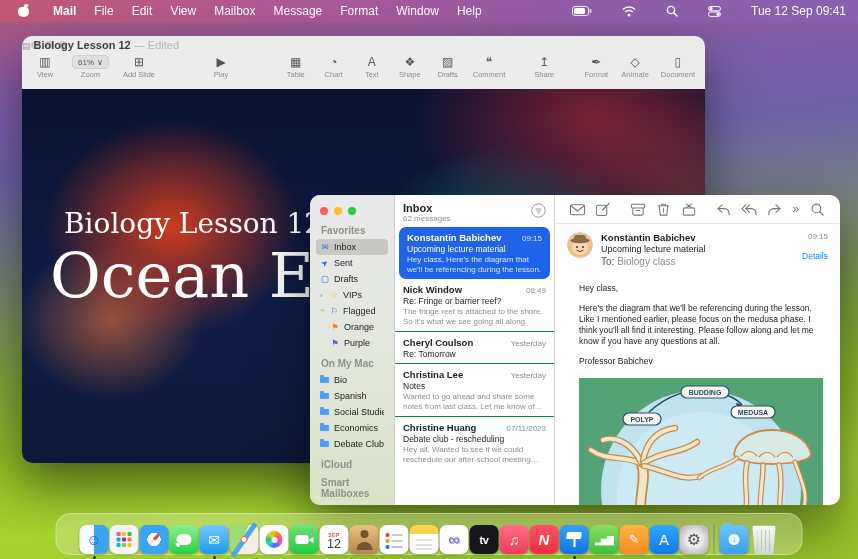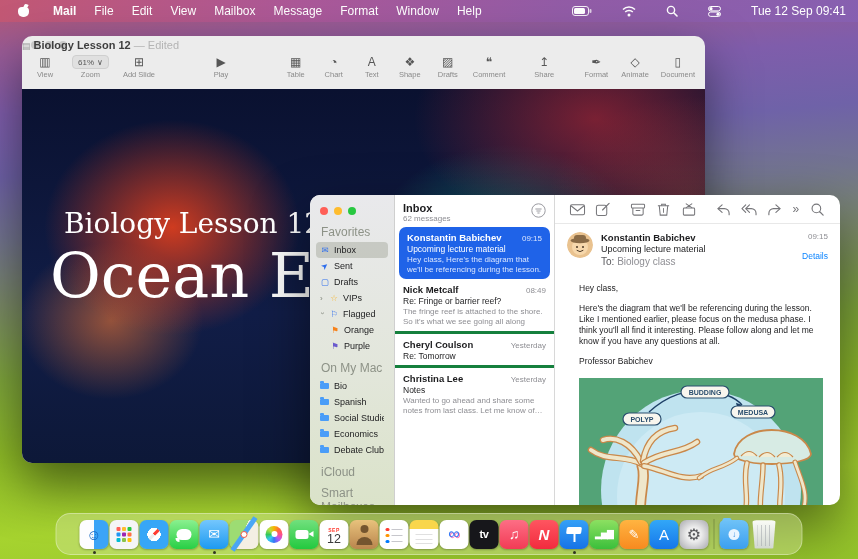--- a/index.html
+++ b/index.html
@@ -50,40 +50,40 @@
   .slide-subtitle{position:absolute;left:42px;top:118px;color:#fff;font-family:"DejaVu Serif",serif;font-size:28px}
   .slide-title{position:absolute;left:28px;top:150px;color:#fff;font-family:"DejaVu Serif",serif;font-size:62px;white-space:nowrap}
   
   .mail-window{position:absolute;left:310px;top:195px;width:530px;height:310px;border-radius:10px;overflow:hidden;
     box-shadow:0 24px 55px rgba(0,0,0,.5);display:grid;grid-template-columns:85px 160px 285px;background:#fff}
   
   .mail-sidebar{background:linear-gradient(180deg,#e9e9ec 0%,#e2e6da 55%,#d9e2c6 100%);padding:10px 6px;box-sizing:border-box;font-size:9px;color:#1c1c1e;border-right:1px solid #cfcfcf}
   .m-lights{display:flex;gap:6px;margin:2px 0 10px 4px}
   .m-lights span{width:8px;height:8px;border-radius:50%}
   .m-lights .r{background:#ff5f57}.m-lights .y{background:#febc2e}.m-lights .g{background:#28c840}
-  .sb-section{color:#8d9287;font-size:12px;margin:7px 0 3px 5px;font-weight:400}
+  .sb-section{color:#8d9287;font-size:10px;margin:7px 0 3px 5px;font-weight:700}
   .sb-item{display:flex;align-items:center;gap:4px;padding:2px 4px;border-radius:4px;height:12px}
   .sb-item.selected{background:rgba(160,165,150,.45)}
   .sb-item .chev{font-size:8px;color:#7f847a;width:5px;display:inline-block}
   .sb-item .chev.open{transform:rotate(90deg)}
   .sb-item.indent{padding-left:14px}
   .sb-ic{font-size:8.5px;line-height:8px;width:10px;text-align:center}
   .ic-inbox{color:#2f6fed}.ic-sent{color:#2f6fed;display:inline-block;transform:rotate(-40deg)}
   .ic-drafts{color:#2f6fed}.ic-star{color:#f5b93c}.ic-flag{color:#2f6fed}
   .ic-flag-orange{color:#f7821b}.ic-flag-purple{color:#6a5acd}
   .mini-folder{width:9px;height:6px;background:#4a9df8;border-radius:1px;position:relative;margin:0 1px 0 0;flex:none}
   .mini-folder::before{content:"";position:absolute;top:-2px;left:0;width:4px;height:2px;background:#4a9df8;border-radius:1px 1px 0 0}
   .sb-label{white-space:nowrap;overflow:hidden}
   
   .mail-list{background:#fff;border-right:1px solid #d8d8d8;overflow:hidden;position:relative}
   .list-header{display:flex;align-items:flex-start;padding:7px 8px 4px}
   .list-title{font-size:11px;font-weight:700;color:#1c1c1e;line-height:12px}
   .list-sub{font-size:8px;color:#8e8e93}
   .filter-btn{margin-left:auto;margin-top:1px}
-  .msg{padding:5px 8px 4px;border-top:3px solid #15803d;position:relative}
+  .msg{padding:5px 8px 4px;border-top:1px solid #15803d;position:relative}
   .msg:first-of-type{border-top:none}
   .msg.selected{background:#1f63e8;border-radius:7px;margin:0 4px;border-top:none;color:#fff}
   .msg.selected + .msg{border-top:none}
   .msg-top{display:flex;align-items:baseline}
   .msg-sender{font-size:9.5px;font-weight:700;color:#1c1c1e;white-space:nowrap;overflow:hidden;flex:1}
   .msg-time{font-size:8px;color:#8e8e93;margin-left:6px;white-space:nowrap}
   .msg-subject{font-size:8.5px;color:#1c1c1e;margin-top:1px;white-space:nowrap;overflow:hidden}
   .msg-preview{font-size:8px;color:#8e8e93;line-height:10px;margin-top:1px;height:20px;overflow:hidden}
   .msg.selected .msg-sender,.msg.selected .msg-subject{color:#fff}
   .msg.selected .msg-time,.msg.selected .msg-preview{color:#d9e5ff}
@@ -103,21 +103,21 @@
   .rh-to .to-lbl{color:#57575b}
   .rh-side{text-align:right;flex:none}
   .rh-time{font-size:8px;color:#8e8e93}
   .rh-details{font-size:8.5px;color:#0b84ff;margin-top:10px}
   .read-body{padding:10px 12px 0 24px;font-size:8.5px;color:#1c1c1e;line-height:11px;flex:none}
   .read-body p{margin:0 0 9px}
   .diagram{margin:2px 0 0 24px;flex:none}
   
   .dock{position:absolute;left:50%;bottom:4px;transform:translateX(-50%);height:40px;
     background:rgba(205,228,140,.5);border:1px solid rgba(255,255,255,.35);border-radius:15px;
-    display:flex;align-items:center;gap:1px;padding:0 23px}
+    display:flex;align-items:flex-end;gap:1px;padding:0 23px}
   .dock-icon{width:29px;height:29px;border-radius:7px;position:relative;display:flex;align-items:center;justify-content:center;flex:none;box-shadow:0 1px 2px rgba(0,0,0,.25)}
   .dock-sep{width:1px;height:30px;background:rgba(60,70,30,.35);margin:0 4px;flex:none}
   .run-dot{position:absolute;bottom:-5px;left:50%;transform:translateX(-50%);width:3px;height:3px;border-radius:50%;background:rgba(25,25,25,.85)}
   .app-finder{background:linear-gradient(90deg,#fdfdff 0 49%,#3ba4f7 49%)}
   .app-finder::before{content:"☺";color:#1565c0;font-size:15px}
   .app-launchpad{background:#f5f5f7}
   .app-launchpad::before{content:"";position:absolute;left:7px;top:7px;width:4px;height:4px;border-radius:1px;background:#ff5f57;
     box-shadow:5.5px 0 0 #ffbd2e,11px 0 0 #28c840,0 5.5px 0 #2196f3,5.5px 5.5px 0 #9c27b0,11px 5.5px 0 #ff7043,0 11px 0 #00bcd4,5.5px 11px 0 #8bc34a,11px 11px 0 #ffc107}
   .app-safari{background:radial-gradient(circle at 50% 50%,#fff 0 32%,#37a6f7 33%)}
   .app-safari::before{content:"";position:absolute;width:3px;height:13px;background:linear-gradient(180deg,#ff3b30 50%,#ececec 50%);transform:rotate(45deg)}
@@ -374,40 +374,48 @@
     <div class="msg selected">
       <div class="msg-top">
           <span class="msg-sender">Konstantin Babichev</span>
           <span class="msg-time">09:15</span>
         </div>
       <div class="msg-subject">Upcoming lecture material</div>
       <div class="msg-preview">Hey class, Here's the diagram that we'll be referencing during the lesson. Like…</div>
     </div>
     <div class="msg">
       <div class="msg-top">
-          <span class="msg-sender">Nick Metcalf</span>
+          <span class="msg-sender">Nick Window</span>
           <span class="msg-time">08:49</span>
         </div>
       <div class="msg-subject">Re: Fringe or barrier reef?</div>
       <div class="msg-preview">The fringe reef is attached to the shore. So it's what we see going all along the…</div>
     </div>
     <div class="msg">
       <div class="msg-top">
           <span class="msg-sender">Cheryl Coulson</span>
           <span class="msg-time">Yesterday</span>
         </div>
       <div class="msg-subject">Re: Tomorrow</div>
     </div>
     <div class="msg">
       <div class="msg-top">
           <span class="msg-sender">Christina Lee</span>
           <span class="msg-time">Yesterday</span>
         </div>
       <div class="msg-subject">Notes</div>
       <div class="msg-preview">Wanted to go ahead and share some notes from last class. Let me know of…</div>
+    </div>
+    <div class="msg">
+      <div class="msg-top">
+          <span class="msg-sender">Christine Huang</span>
+          <span class="msg-time">07/11/2023</span>
+        </div>
+      <div class="msg-subject">Debate club - rescheduling</div>
+      <div class="msg-preview">Hey all, Wanted to see if we could reschedule our after-school meeting…</div>
     </div>
   </div>
 
   <div class="mail-read">
     <div class="read-toolbar">
       <span class="rt-ic">
           <svg width="17" height="15" viewBox="0 0 18 16">
             <rect x="1.5" y="3" width="15" height="10.5" rx="1.5" fill="none" stroke="#76767a" stroke-width="1.1"></rect>
             <path d="M2 4 l7 5.6 l7-5.6" fill="none" stroke="#76767a" stroke-width="1.1"></path>
           </svg>

